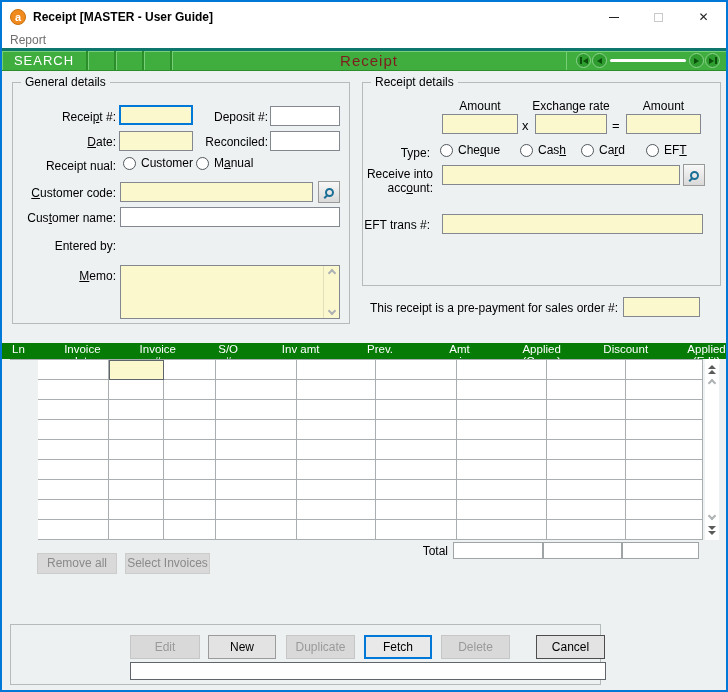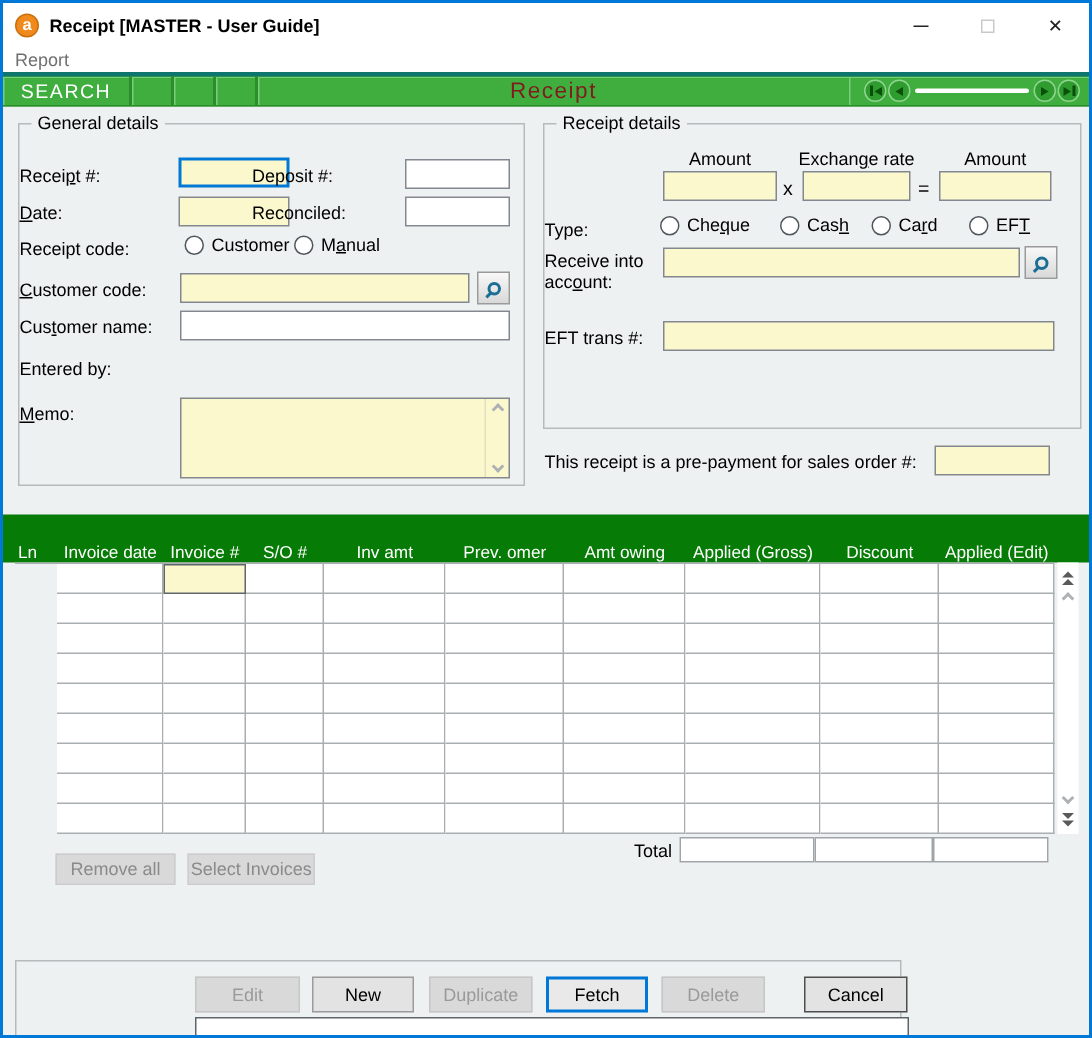--- a/index.html
+++ b/index.html
@@ -42,21 +42,21 @@
   .tri-r { width:0; height:0; border-top:3px solid transparent; border-bottom:3px solid transparent; border-left:5px solid #0A4F0A; }
   .nav-bar { width:2px; height:7px; background:#0A4F0A; }
 
   
   .form-area { position:relative; height:272px; }
   .gb { position:absolute; border:1px solid #B5BABB; }
   .gb-legend { position:absolute; top:-8px; left:8px; background:#EDF1F2; padding:0 4px; font-size:12px; }
   .gb-general { left:10px; top:11px; width:338px; height:242px; }
   .gb-receipt { left:360px; top:11px; width:359px; height:204px; }
   .abs { position:absolute; }
-  .lbl { font-size:12px; }
+  .lbl { font-size:12px; text-align:right; }
   .fld { border:1px solid #828790; background:#fff; height:20px; font:12px "Liberation Sans",sans-serif; padding:0 3px; }
   .yellow { background:#FCF8CE; }
   .focus { border:2px solid #0078D7; }
   .radio { width:13px; height:13px; border-radius:50%; border:1px solid #50575C; background:#fff; display:inline-block; }
   .radio-item { position:absolute; display:flex; align-items:center; gap:5px; }
   .lens-btn { width:22px; height:22px; background:linear-gradient(#f8f8f8,#d9d9d9); border:1px solid #9A9A9A;
               display:flex; align-items:center; justify-content:center; }
   .lens { position:relative; width:9px; height:9px; border:2px solid #1B6E96; border-radius:50%; }
   .lens::after { content:""; position:absolute; width:2px; height:5px; background:#1B6E96; transform:rotate(45deg); left:-2px; bottom:-4px; }
   .combo { display:flex; align-items:center; }
@@ -64,21 +64,21 @@
   .combo-btn { width:17px; height:18px; background:#fff; display:flex; align-items:center; justify-content:center; border-left:1px solid #D7D7D7; }
   .chev { width:6px; height:6px; border-right:1px solid #444; border-bottom:1px solid #444; transform:rotate(45deg); margin-top:-3px; }
   .memo-box { background:#FCF8CE; border:1px solid #828790; position:relative; }
   .memo-sb { position:absolute; right:0; top:0; bottom:0; width:16px; border-left:1px solid #E3DFBC;
              display:flex; flex-direction:column; justify-content:space-between; align-items:center; padding:4px 0; }
   .chev-lt { width:6px; height:6px; border-right:2px solid #AEB2B4; border-bottom:2px solid #AEB2B4; }
   .chev-up { transform:rotate(-135deg); } .chev-dn { transform:rotate(45deg); }
   .op { font-size:13px; }
 
   
-  .grid-header { height:32px; background:#067B06; color:#fff; display:flex; align-items:flex-end; padding-left:8px; font-size:11.5px; }
+  .grid-header { height:16px; background:#067B06; color:#fff; display:flex; align-items:flex-start; padding-left:8px; font-size:11.5px;gap:39px; }
   .th { text-align:center; }
   .th-ln { width:28px; text-align:left; padding-left:2px; }
   .gc0 { width:71px; } .gc1 { width:55px; } .gc2 { width:52px; } .gc3 { width:81px; } .gc4 { width:79px; }
   .gc5 { width:81px; } .gc6 { width:90px; } .gc7 { width:79px; } .gc8 { width:77px; }
   .grid-wrap { display:flex; height:181px; padding-left:8px; }
   .grid-body { border-top:1px solid #A9AEB1; }
   .grid-row { display:flex; height:20px; }
   .ln-cell { width:28px; }
   .gcell { background:#fff; border-right:1px solid #A9AEB1; border-bottom:1px solid #A9AEB1; }
   .grid-row .gcell:first-of-type { border-left:1px solid #A9AEB1; }
@@ -173,21 +173,21 @@
       <span class="abs lbl" style="left:0;top:27px;width:103px">Recei<u>p</u>t #:</span>
       <input class="abs fld yellow focus" style="left: 106px; top: 22px; width: 74px;" value="">
       <span class="abs lbl" style="left:155px;top:27px;width:100px">Deposit #:</span>
       <input class="abs fld" style="left: 257px; top: 23px; width: 70px;" value="">
 
       <span class="abs lbl" style="left:0;top:52px;width:103px"><u>D</u>ate:</span>
       <input class="abs fld yellow" style="left: 106px; top: 48px; width: 74px;" value="">
       <span class="abs lbl" style="left:155px;top:52px;width:100px">Reconciled:</span>
       <input class="abs fld" style="left: 257px; top: 48px; width: 70px;" value="">
 
-      <span class="abs lbl" style="left:0;top:76px;width:103px">Receipt code:</span>
+      <span class="abs lbl" style="left:0;top:76px;width:103px">Receipt nual:</span>
       <span class="radio-item" style="left:110px;top:73px">
           <span class="radio"></span>
           <span>Customer</span>
         </span>
       <span class="radio-item" style="left:183px;top:73px">
           <span class="radio"></span>
           <span>M<u>a</u>nual</span>
         </span>
 
       <span class="abs lbl" style="left:0;top:103px;width:103px"><u>C</u>ustomer code:</span>

